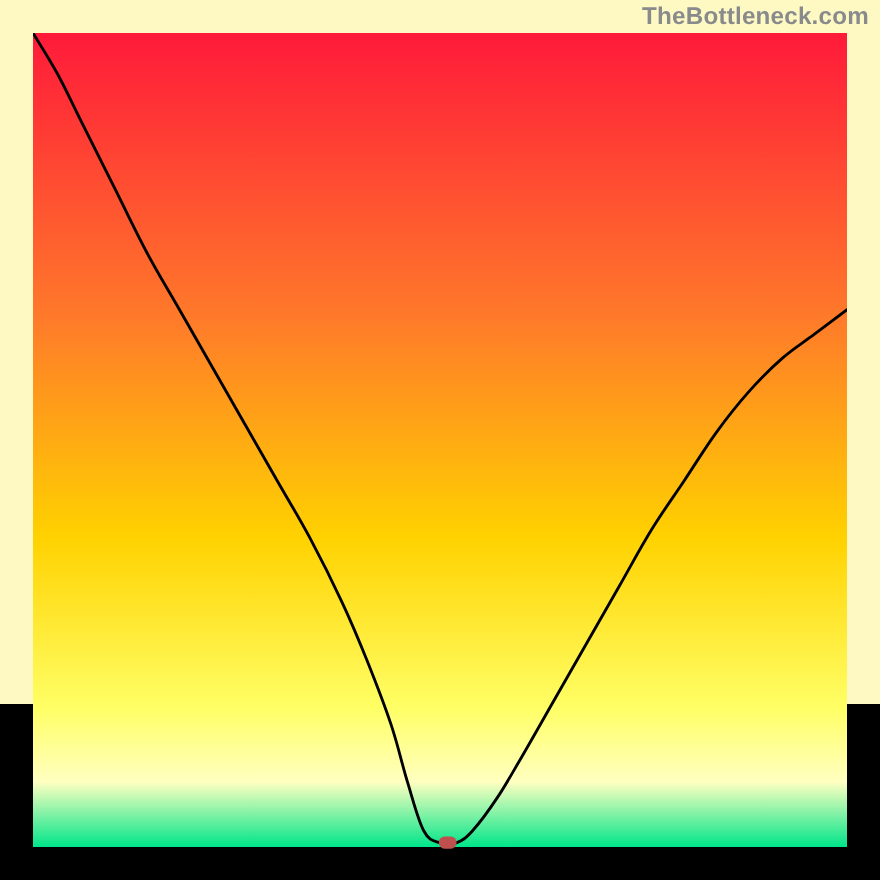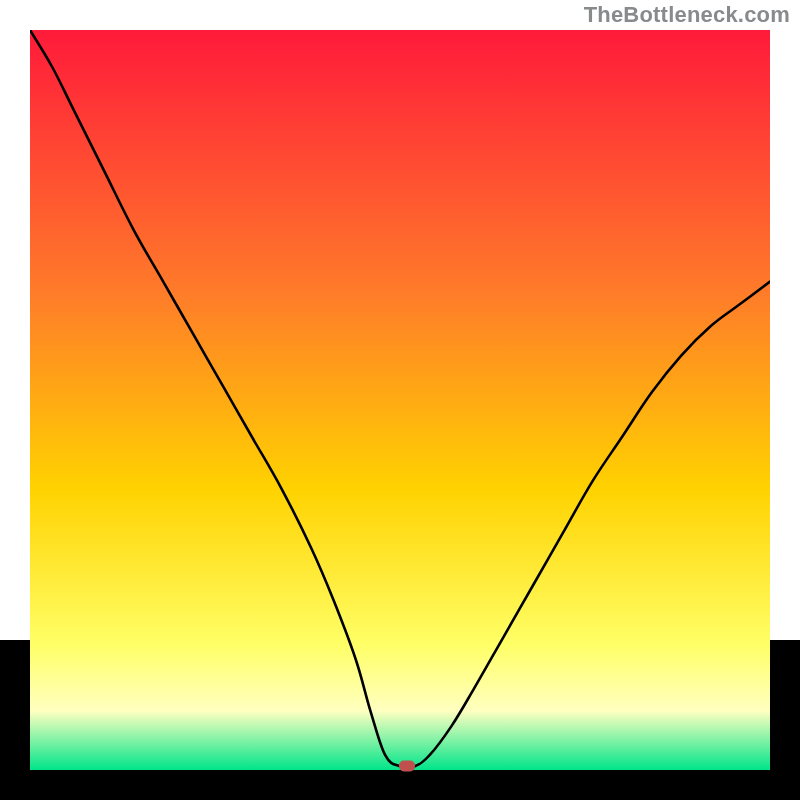--- a/index.html
+++ b/index.html
@@ -10,21 +10,21 @@
     background: #000;
     overflow: hidden;
     font-family: Arial, Helvetica, sans-serif;
   }
   .frame {
     position: absolute;
     left: 0;
     top: 0;
     width: 800px;
     height: 640px;
-    background: #ffffff;
+    background: #fef9c3;
   }
   .watermark {
     position: absolute;
     top: 2px;
     right: 10px;
     font-size: 22px;
     font-weight: 600;
     color: #888a8c;
     letter-spacing: 0.2px;
     z-index: 10;

